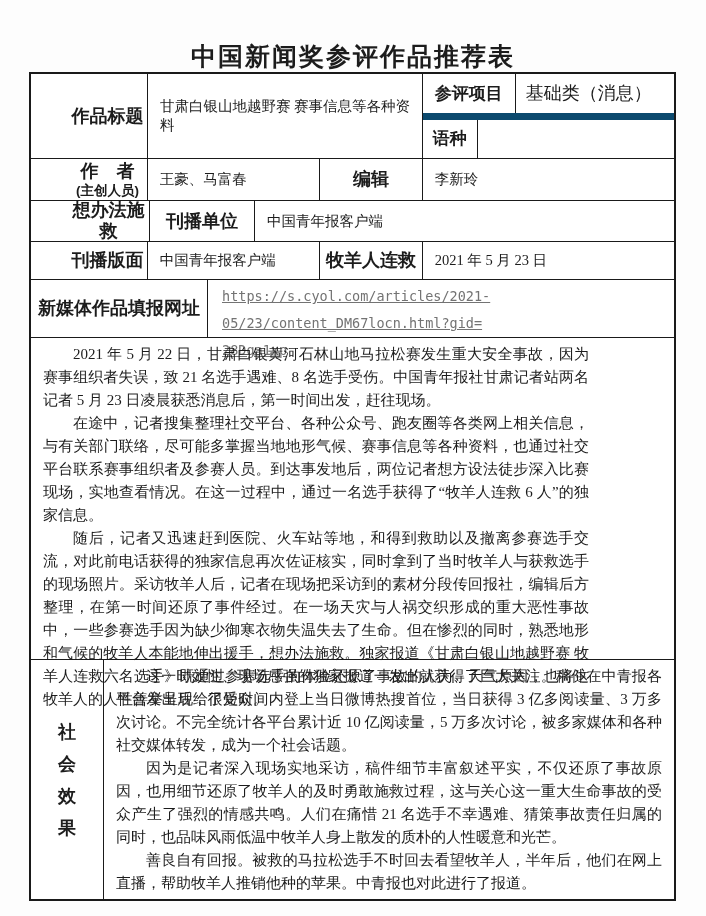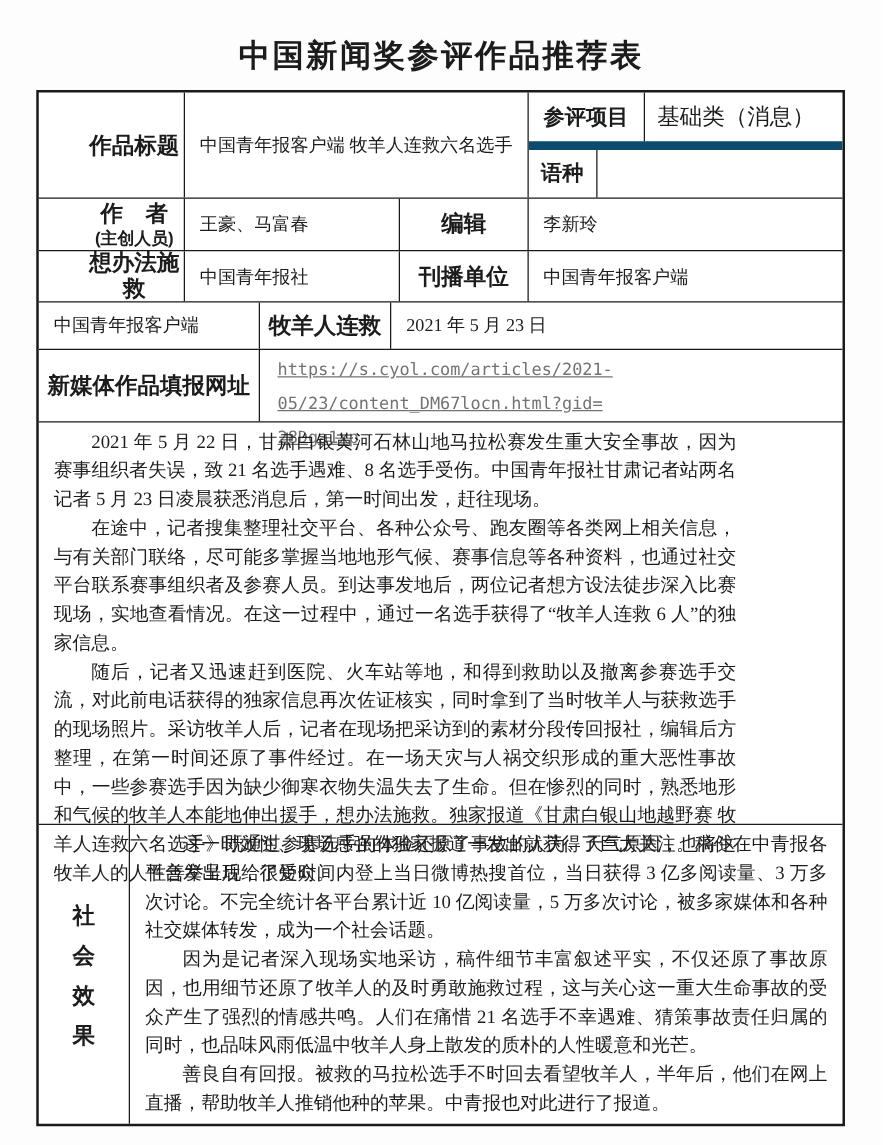--- a/index.html
+++ b/index.html
@@ -7,21 +7,21 @@
   body {
     width: 706px; height: 916px;
     background: #fdfdfd;
     color: #1c1c1c;
     font-family: "Liberation Serif", serif;
   }
   .page { position: relative; width: 706px; height: 916px; overflow: hidden; }
 
   .doc-title {
     margin: 0;
-    padding-top: 31px;
+    padding-top: 42px;
     height: 72px;
     text-align: center;
     font-family: "Liberation Sans", sans-serif;
     font-weight: bold;
     font-size: 25px;
     line-height: 28px;
     letter-spacing: 2px;
   }
 
   .form-table {
@@ -103,21 +103,21 @@
 <body>
 
 <div class="page">
 
   <h1 class="doc-title">中国新闻奖参评作品推荐表</h1>
 
   <div class="form-table">
 
     <div class="row r1">
       <div class="cell label c-w103">作品标题</div>
-      <div class="cell value c-w282">中国青年报客户端 牧羊人连救六名选手</div>
+      <div class="cell value c-w282">甘肃白银山地越野赛 赛事信息等各种资料</div>
       <div class="r1-right">
         <div class="subrow">
           <div class="cell sublabel sub-w93">参评项目</div>
           <div class="subvalue end">基础类（消息）</div>
         </div>
         <div class="subrow last">
           <div class="cell sublabel sub-w55">语种</div>
         </div>
       </div>
     </div>
@@ -127,26 +127,26 @@
         <span>作　者</span>
         <span class="sub">(主创人员)</span>
       </div>
       <div class="cell value c-w177">王豪、马富春</div>
       <div class="cell label c-w105">编辑</div>
       <div class="cell value c-w258 end">李新玲</div>
     </div>
 
     <div class="row r3">
       <div class="cell label c-w103">想办法施救</div>
-      <div class="cell value c-w177">中国青年报社</div>
       <div class="cell label c-w105">刊播单位</div>
       <div class="cell value c-w258 end">中国青年报客户端</div>
     </div>
 
     <div class="row r4">
+      <div class="cell label c-w103">刊播版面</div>
       <div class="cell value c-w177">中国青年报客户端</div>
       <div class="cell label c-w105">牧羊人连救</div>
       <div class="cell value c-w258 end">2021 年 5 月 23 日</div>
     </div>
 
     <div class="row r5">
       <div class="cell label c-w177">新媒体作品填报网址</div>
       <div class="url-cell end">
         <a class="url-line">https://s.cyol.com/articles/2021-05/23/content_DM67locn.html?gid=</a>
         <a class="url-line">28Dga1xp</a>

